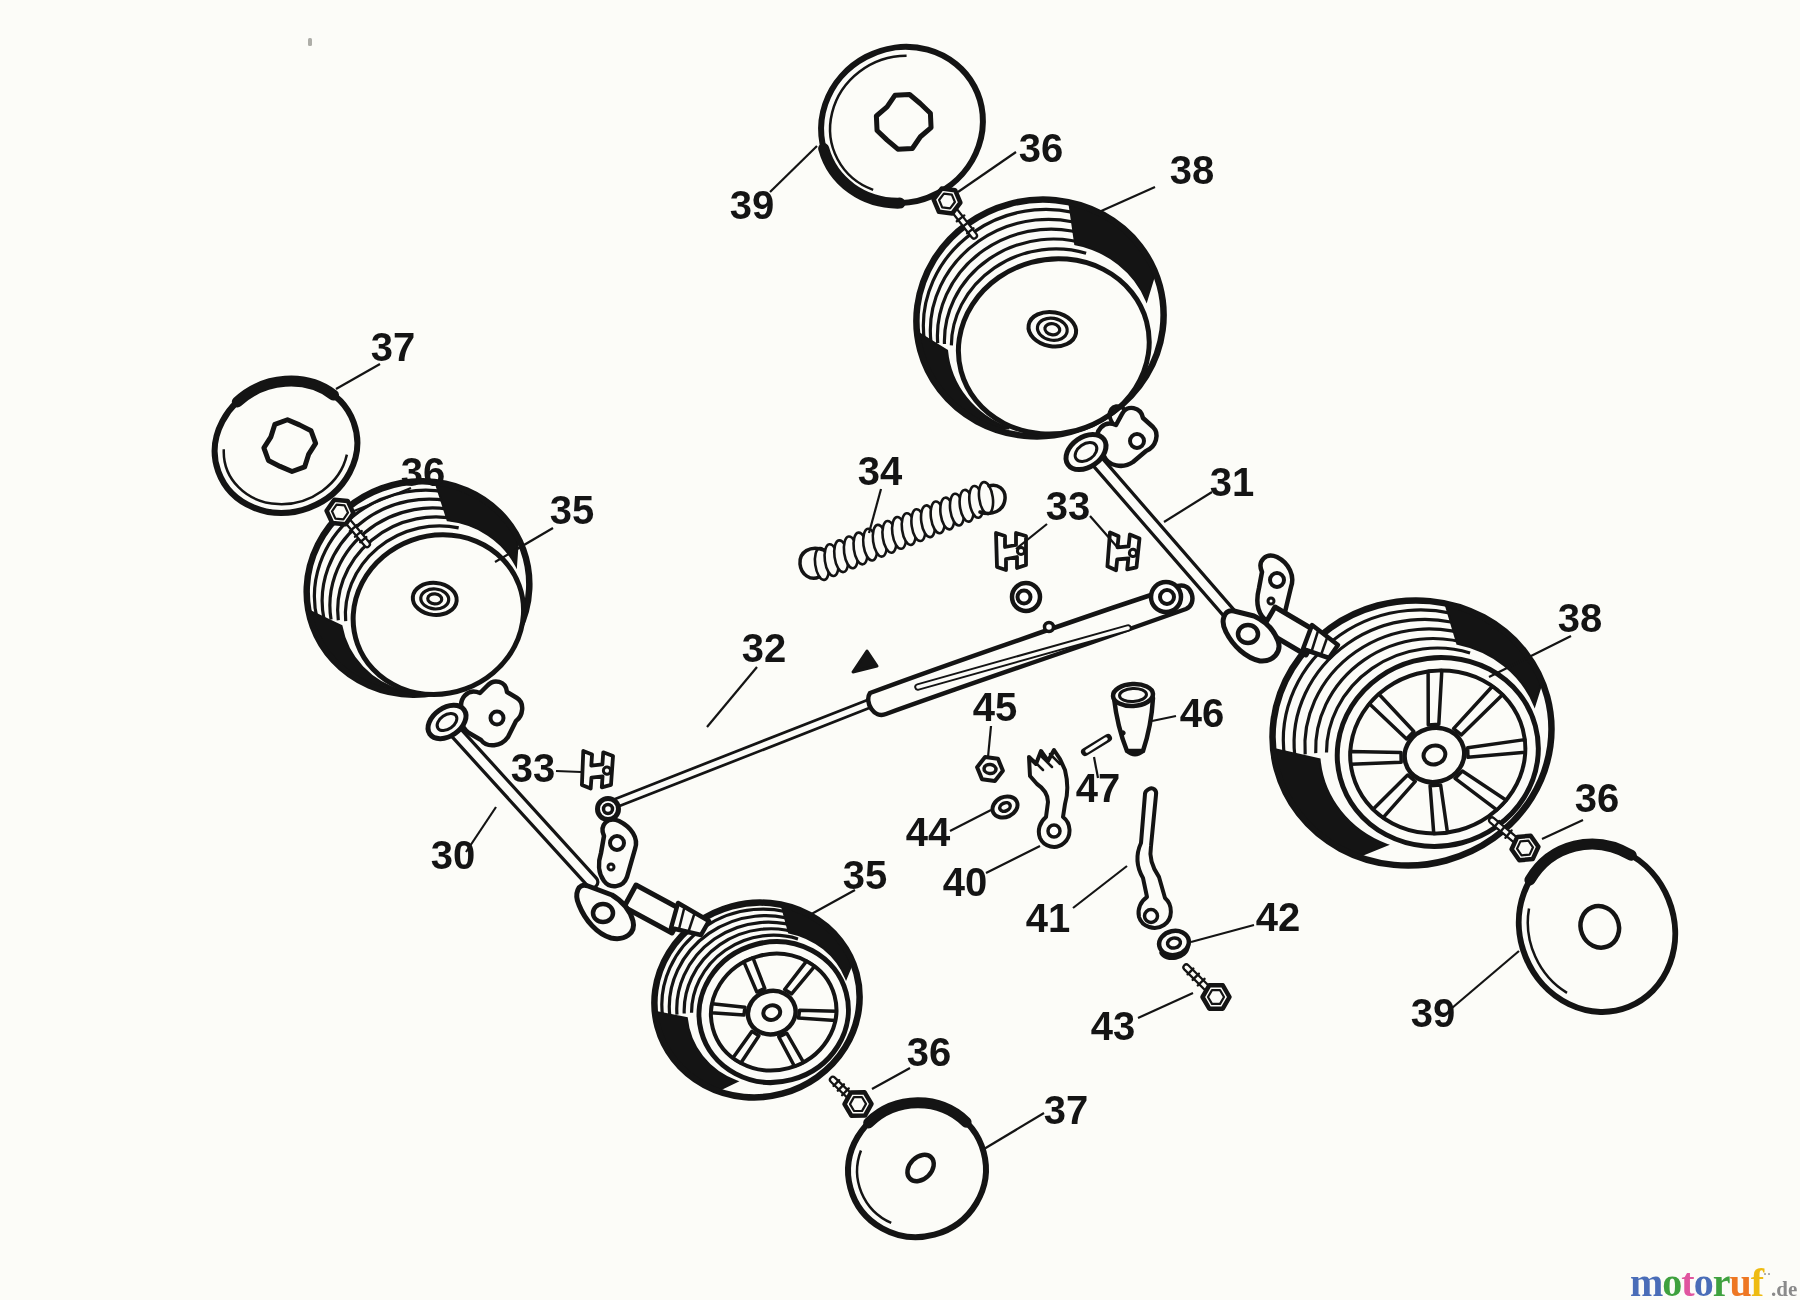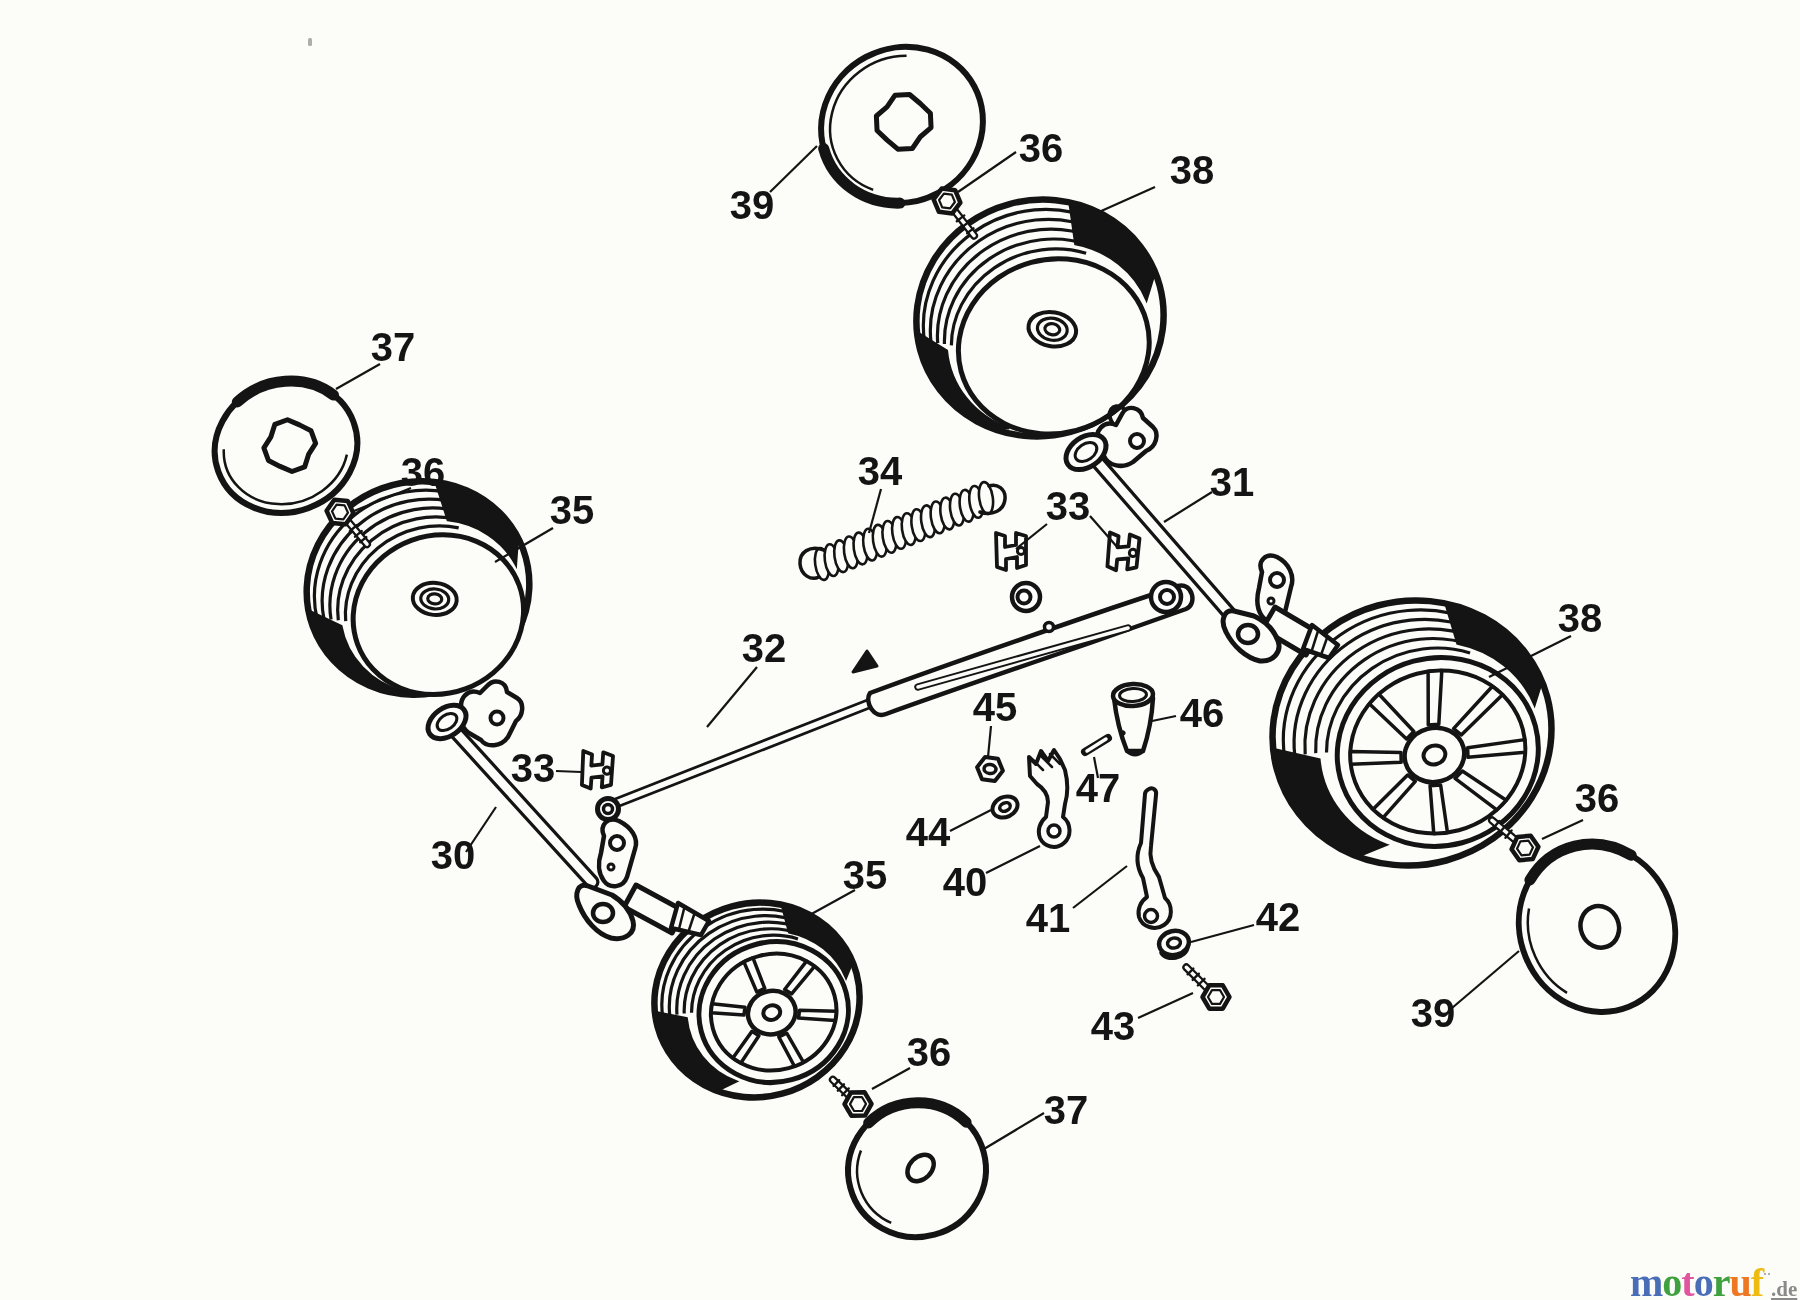--- a/index.html
+++ b/index.html
@@ -3,21 +3,21 @@
 <meta charset="utf-8">
 <style>
   html,body{margin:0;padding:0;background:#e9e9e6;}
   #stage{position:relative;width:1800px;height:1300px;background:#fcfcf8;overflow:hidden;
          font-family:"Liberation Sans",sans-serif;}
   svg{position:absolute;left:0;top:0;}
   svg text{font:700 40px "Liberation Sans",sans-serif;fill:#141414;text-anchor:middle;}
   #logo{position:absolute;left:1630px;top:1252px;white-space:nowrap;
         font-family:"Liberation Serif",serif;font-weight:700;font-size:40px;line-height:44px;
         letter-spacing:-1px;}
-  #logo .suffix{font-size:21px;font-weight:700;letter-spacing:0;text-decoration:underline;}
+  #logo .suffix{font-size:21px;font-weight:700;letter-spacing:0;}
   #logo .mark{font-size:12px;vertical-align:18px;letter-spacing:0;color:#9a9a9a;}
 </style>
 </head>
 <body>
 
 <div id="stage">
   <svg width="1800" height="1300" viewBox="0 0 1800 1300">
     <rect x="308" y="38" width="4" height="8" rx="1.5" fill="#9a9a94" opacity="0.8"></rect>
 
     <g>

